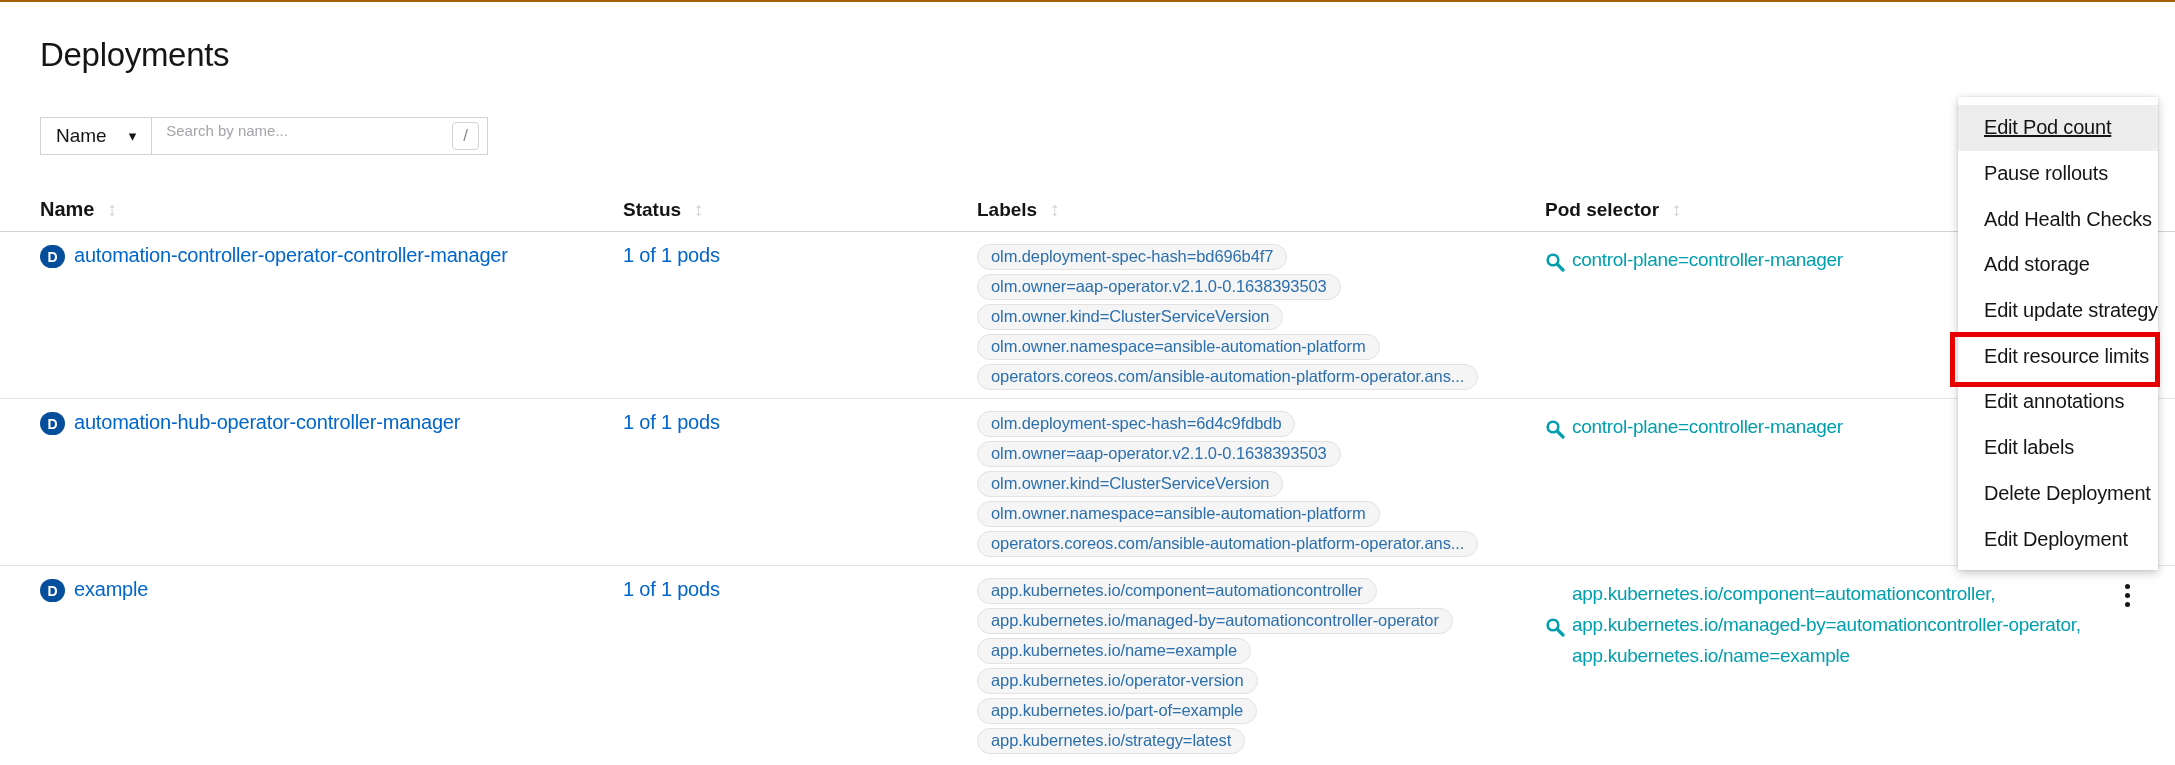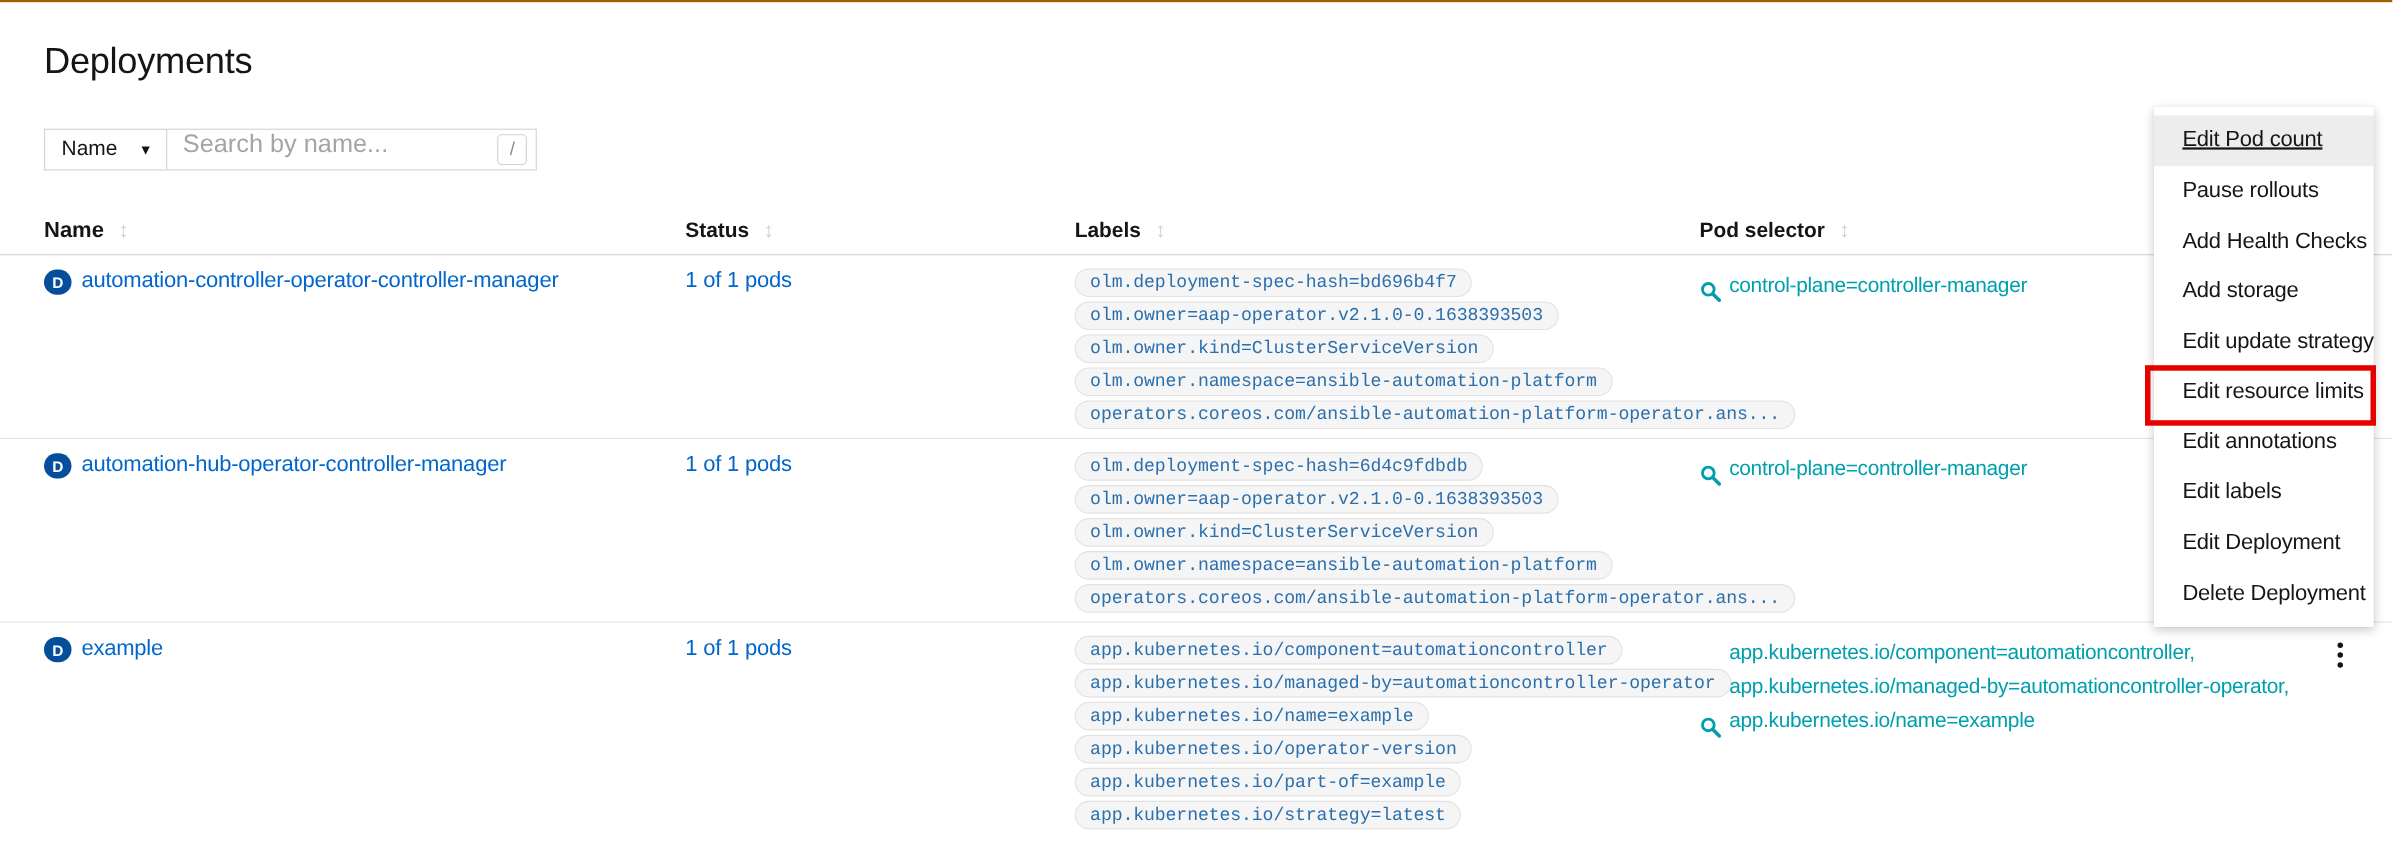--- a/index.html
+++ b/index.html
@@ -15,21 +15,21 @@
                 font-family:inherit; letter-spacing:-0.2px; cursor:pointer; }
 
   
   .filter-bar { position:absolute; left:40px; top:115px; height:38px; display:flex; }
   .filter-select { display:flex; align-items:center; gap:22px; padding:0 15px;
                    border:1px solid #d2d2d2; border-right:none; background:#fff;
                    font-size:19px; cursor:pointer; }
   .filter-select .caret { font-size:15px; color:#151515; }
   .search-wrap { position:relative; width:337px; }
   .search-input { width:100%; height:38px; border:1px solid #d2d2d2; padding:0 44px 12px 14px;
-                  font-size:23px; font-family:inherit; color:#6d28d9; }
+                  font-size:15px; font-family:inherit; color:#6d28d9; }
   .search-input::placeholder { color:#a2a5a8; }
   .slash-hint { position:absolute; right:9px; top:5px; width:27px; height:28px;
                 border:1px solid #d2d2d2; border-radius:4px; color:#8a8d90; font-size:17px;
                 display:flex; align-items:center; justify-content:center; background:#fff; }
 
   
   .tbl { position:absolute; left:0; top:190px; width:2175px; }
   .tr { display:grid; grid-template-columns:623px 354px 568px 570px 60px; }
   .thead { border-bottom:1px solid #d2d2d2; padding:6px 0 10px 0; }
   .th { font-size:19px; font-weight:bold; display:flex; align-items:center; gap:13px; }
@@ -38,22 +38,22 @@
   .row { border-bottom:1px solid #e2e2e2; padding:12px 0 8px 0; }
   .td { font-size:20px; align-self:start; }
   a.lnk { color:#0066cc; text-decoration:none; letter-spacing:-0.2px; }
   .name-cell { display:flex; align-items:flex-start; gap:9px; }
   .badge { flex:0 0 auto; width:25px; height:23px; border-radius:12px; background:#054e9b;
            color:#fff; font-size:14px; font-weight:bold; display:flex; align-items:center;
            justify-content:center; margin-top:1px; }
   .chips { display:flex; flex-direction:column; align-items:flex-start; gap:4px; }
   .chip { display:inline-block; background:#f5f5f5; border:1px solid #e2e2e2; border-radius:15px;
           padding:2px 13px 3px 13px; font-size:16.5px; color:#2b6fad; letter-spacing:-0.1px;
-          cursor:pointer; white-space:nowrap;font-family:Liberation Mono, monospace; }
-  .selector-cell { display:flex; align-items:flex-end; gap:7px; font-size:19px; }
+          cursor:pointer; white-space:nowrap; }
+  .selector-cell { display:flex; align-items:center; gap:7px; font-size:19px; }
   .selector-lines { display:flex; flex-direction:column; line-height:31px; }
   a.sel-lnk { color:#009fad; text-decoration:none; letter-spacing:-0.3px; white-space:nowrap; }
   .mag { margin-top:5px; flex:0 0 auto; }
   .kebab { width:14px; background:none; border:none; cursor:pointer; display:flex;
            flex-direction:column; align-items:center; gap:4px; padding:6px 4px; margin-left:5px; }
   .kebab i { width:5px; height:5px; border-radius:50%; background:#151515; }
 
   
   .menu { position:absolute; left:1958px; top:95px; width:200px; background:#fff; z-index:5;
           padding:8px 0; box-shadow:0 3px 9px rgba(3,3,3,0.22), 0 0 2px rgba(3,3,3,0.12); }
@@ -213,19 +213,19 @@
 
   <div class="menu">
     <div class="menu-item hovered">Edit Pod count</div>
     <div class="menu-item">Pause rollouts</div>
     <div class="menu-item">Add Health Checks</div>
     <div class="menu-item">Add storage</div>
     <div class="menu-item">Edit update strategy</div>
     <div class="menu-item">Edit resource limits</div>
     <div class="menu-item">Edit annotations</div>
     <div class="menu-item">Edit labels</div>
+    <div class="menu-item">Delete Deployment</div>
     <div class="menu-item">Edit Deployment</div>
-    <div class="menu-item">Delete Deployment</div>
   </div>
 
   <div class="annotation"></div>
 
 </div>
 
 </body></html>

